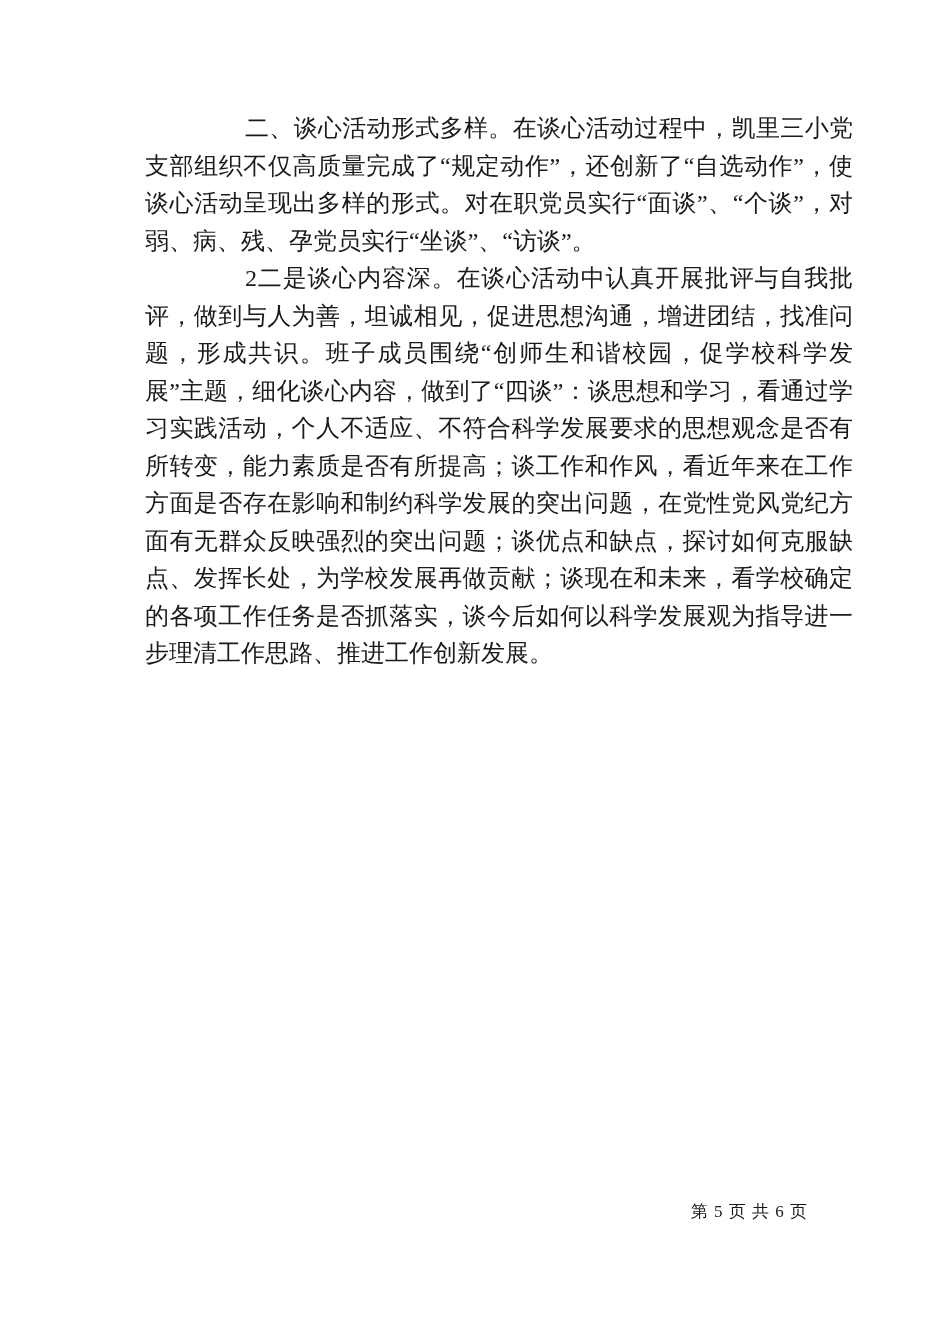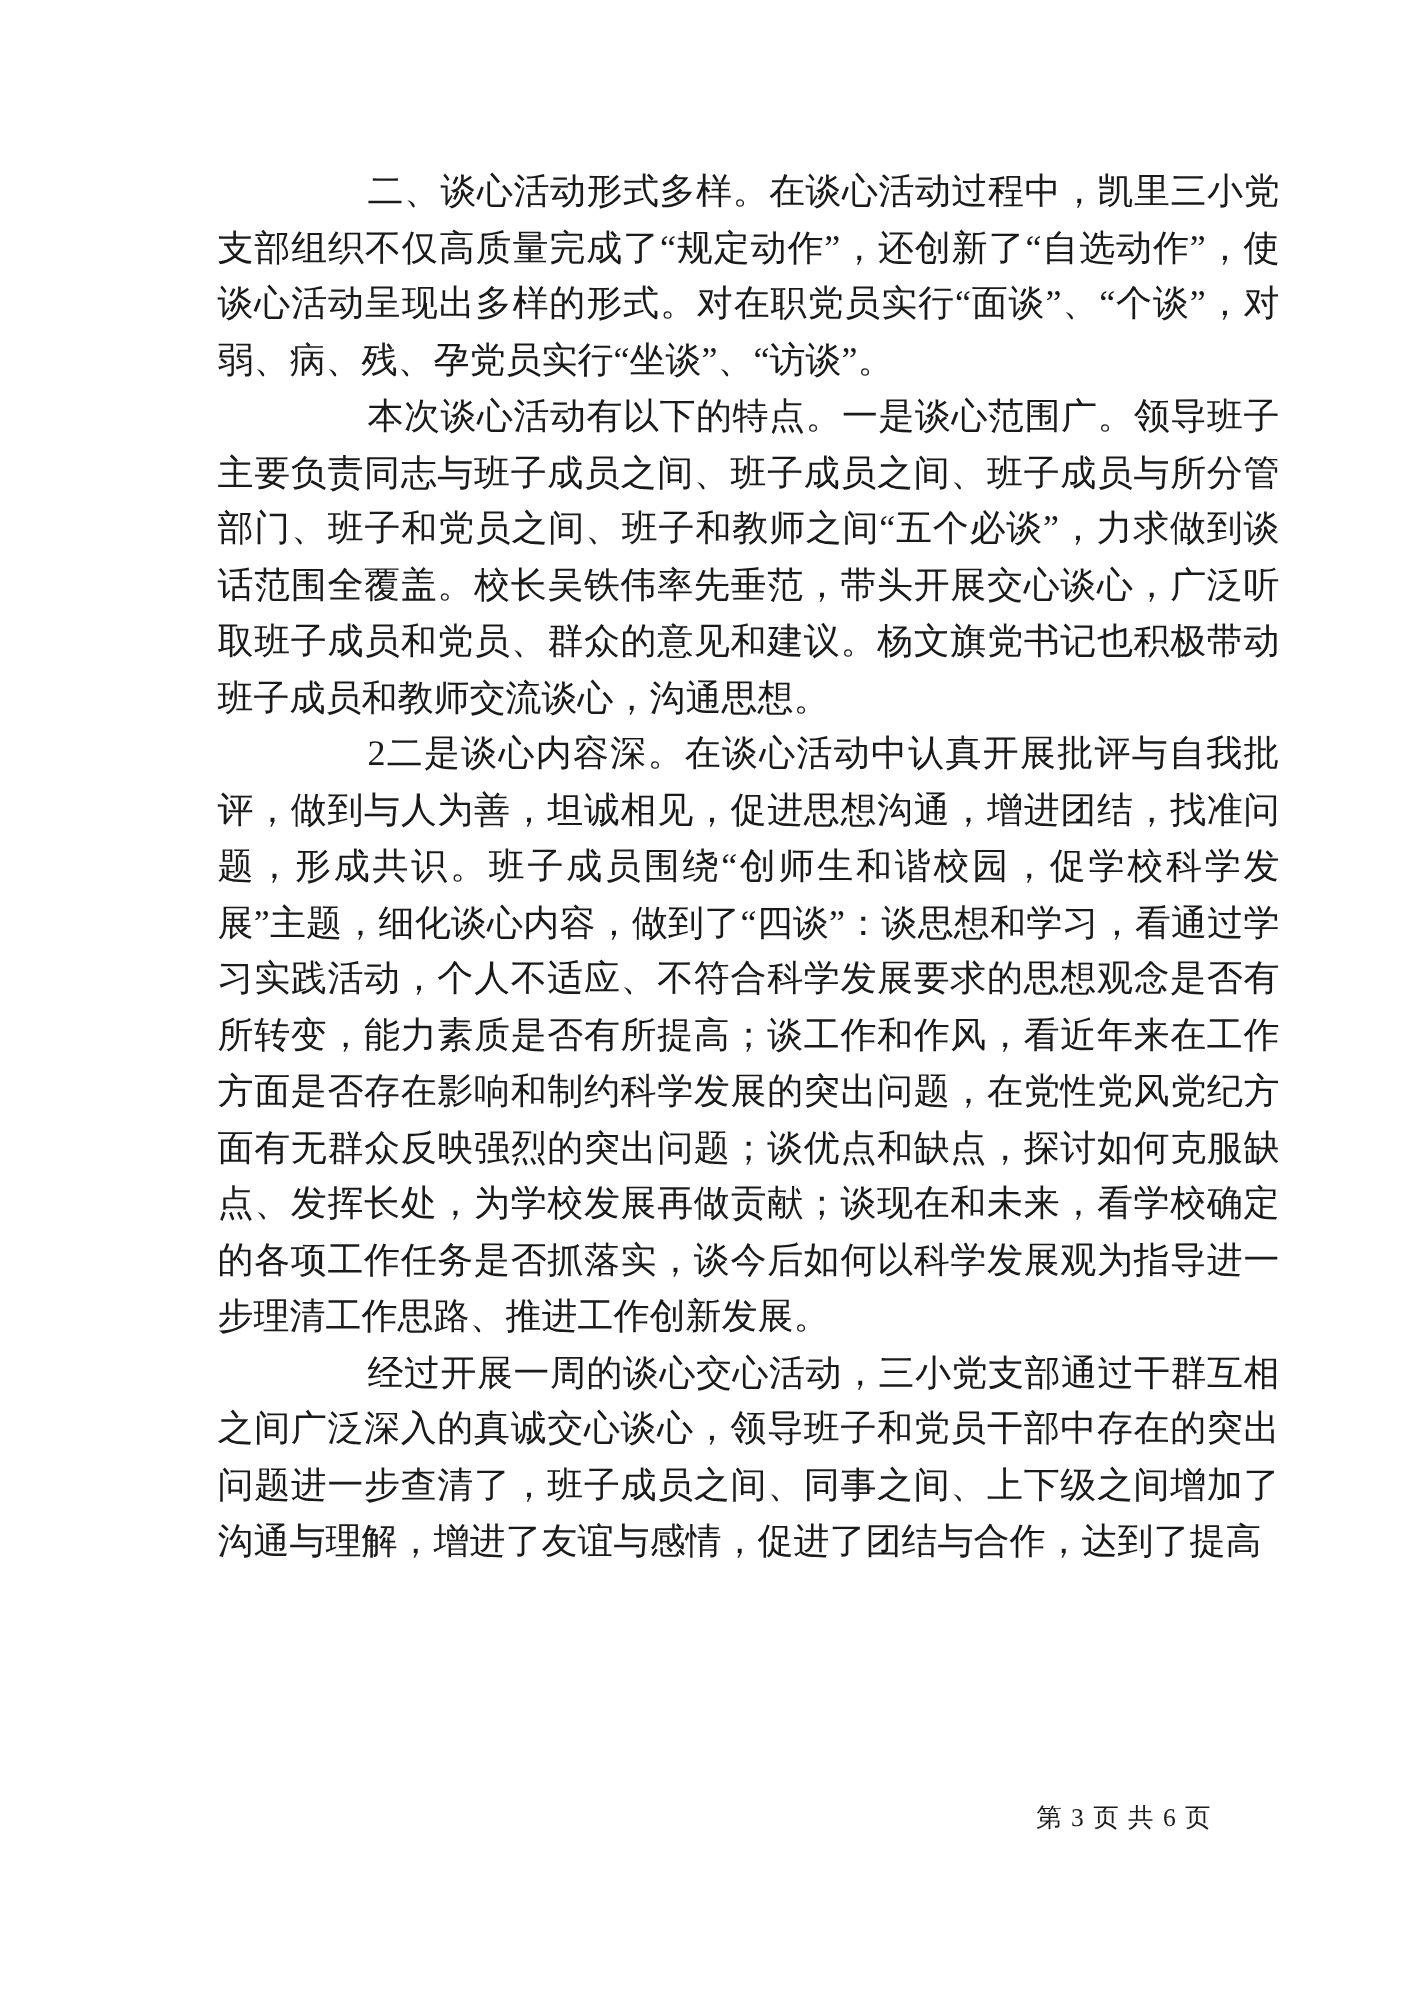--- a/index.html
+++ b/index.html
@@ -47,22 +47,20 @@
     color: #1a1a1a;
   }
 </style>
 </head>
 <body>
 
 <main class="page">
 
   <section class="doc-body">
     <p class="para">二、谈心活动形式多样。在谈心活动过程中，凯里三小党支部组织不仅高质量完成了“规定动作”，还创新了“自选动作”，使谈心活动呈现出多样的形式。对在职党员实行“面谈”、“个谈”，对弱、病、残、孕党员实行“坐谈”、“访谈”。</p>
-    <p class="para">本次谈心活动有以下的特点。一是谈心范围广。领导班子主要负责同志与班子成员之间、班子成员之间、班子成员与所分管部门、班子和党员之间、班子和教师之间“五个必谈”，力求做到谈话范围全覆盖。校长吴铁伟率先垂范，带头开展交心谈心，广泛听取班子成员和党员、群众的意见和建议。杨文旗党书记也积极带动班子成员和教师交流谈心，沟通思想。</p>
     <p class="para">2二是谈心内容深。在谈心活动中认真开展批评与自我批评，做到与人为善，坦诚相见，促进思想沟通，增进团结，找准问题，形成共识。班子成员围绕“创师生和谐校园，促学校科学发展”主题，细化谈心内容，做到了“四谈”：谈思想和学习，看通过学习实践活动，个人不适应、不符合科学发展要求的思想观念是否有所转变，能力素质是否有所提高；谈工作和作风，看近年来在工作方面是否存在影响和制约科学发展的突出问题，在党性党风党纪方面有无群众反映强烈的突出问题；谈优点和缺点，探讨如何克服缺点、发挥长处，为学校发展再做贡献；谈现在和未来，看学校确定的各项工作任务是否抓落实，谈今后如何以科学发展观为指导进一步理清工作思路、推进工作创新发展。</p>
-    <p class="para">经过开展一周的谈心交心活动，三小党支部通过干群互相之间广泛深入的真诚交心谈心，领导班子和党员干部中存在的突出问题进一步查清了，班子成员之间、同事之间、上下级之间增加了沟通与理解，增进了友谊与感情，促进了团结与合作，达到了提高</p>
   </section>
 
   <footer class="page-footer">
-    <span>第 3 页 共 6 页</span>
+    <span>第 5 页 共 6 页</span>
   </footer>
 
 </main>
 
 </body></html>

